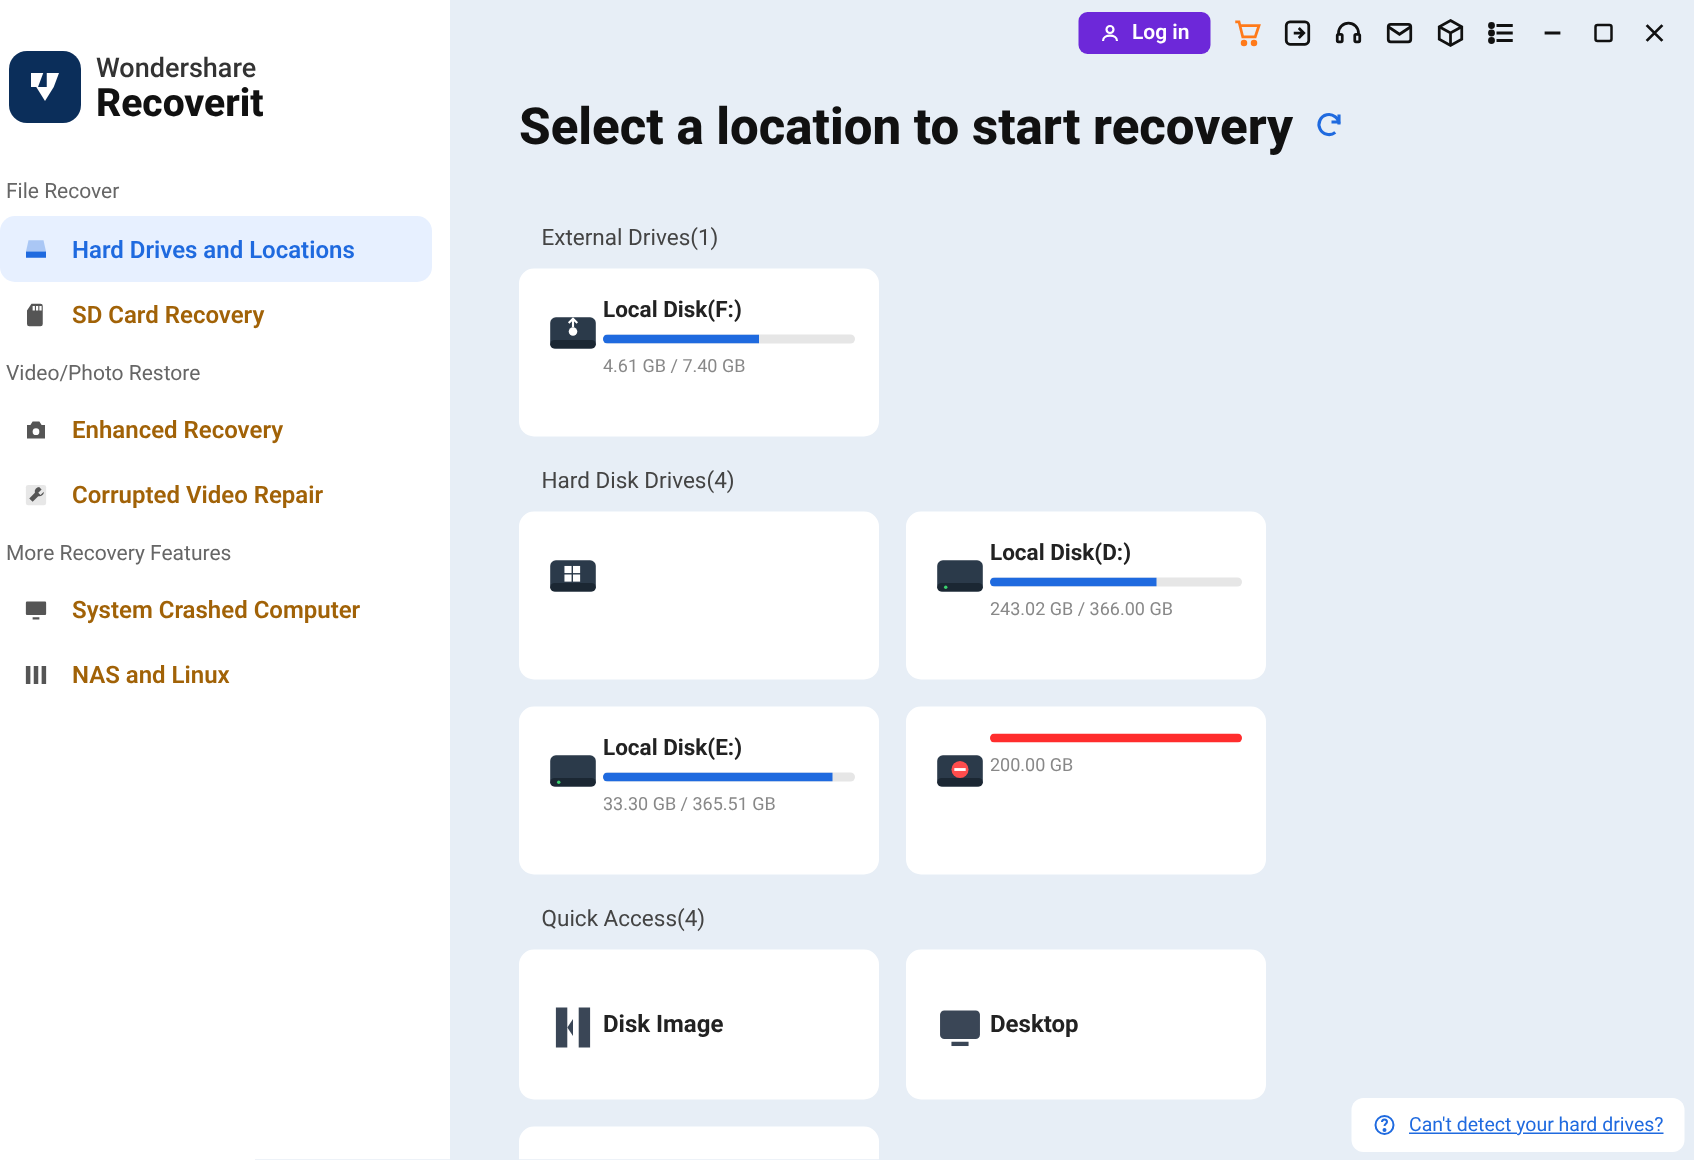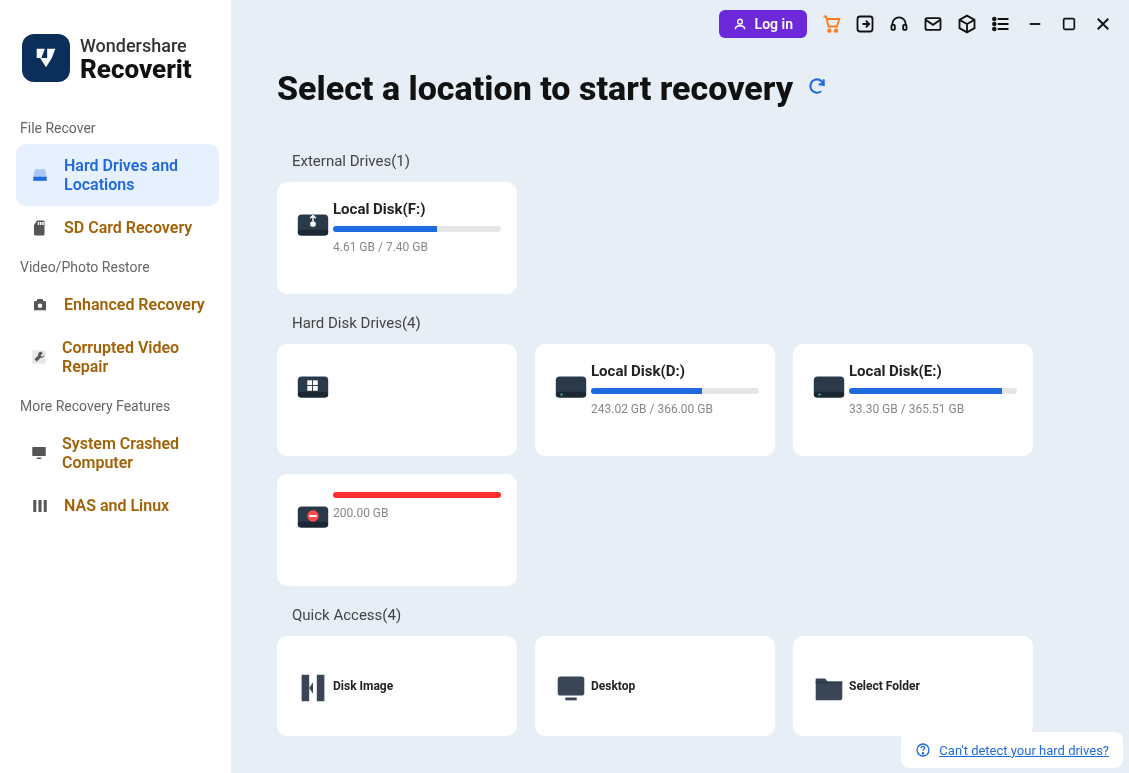--- a/index.html
+++ b/index.html
@@ -1,19 +1,19 @@
 <!DOCTYPE html>
 <html><head>
 <meta charset="utf-8">
 <style>
   * { margin: 0; padding: 0; box-sizing: border-box; }
   html, body { width: 1129px; height: 773px; font-family: -apple-system, "Segoe UI", Roboto, Arial, sans-serif; background: #e7eef6; overflow: hidden; color: #222; }
   .app { display: flex; width: 100%; height: 100%; }
   
-  .sidebar { width: 231px; height: 100%; background: #fff; padding: 20px 12px 0 16px; }
+  .sidebar { width: 300px; height: 100%; background: #fff; padding: 20px 12px 0 0; }
   .logo-row { display: flex; align-items: center; gap: 10px; padding: 14px 6px 28px 6px; }
   .logo-mark { width: 48px; height: 48px; border-radius: 12px; background: #0b2e5a; display: flex; align-items: center; justify-content: center; }
   .logo-text1 { font-size: 18px; font-weight: 500; color: #333; }
   .logo-text2 { font-size: 26px; font-weight: 800; color: #111; line-height: 1; }
   .section-label { font-size: 14px; color: #666; padding: 10px 4px 8px 4px; }
   .nav-item { display: flex; align-items: center; gap: 14px; padding: 12px 14px; font-size: 16px; font-weight: 600; color: #a16207; border-radius: 10px; cursor: pointer; }
   .nav-item.active { background: #e7f0ff; color: #1f6adf; }
   .nav-item.active .nav-icon svg { color: #1f6adf; }
   .nav-icon { width: 20px; display: flex; justify-content: center; color: #555; }
   
@@ -29,21 +29,21 @@
   .card { width: 240px; background: #fff; border-radius: 10px; padding: 18px 16px 18px 16px; display: flex; align-items: flex-start; cursor: pointer; }
   .card.tall { height: 112px; }
   .drive-ic { width: 40px; height: 40px; flex-shrink: 0; display: flex; align-items: center; justify-content: center; margin-top: 4px; }
   .card-body { flex: 1; }
   .card-title { font-size: 15px; font-weight: 700; color: #222; margin-bottom: 8px; }
   .bar { width: 100%; height: 6px; background: #e6e6e6; border-radius: 3px; overflow: hidden; margin-bottom: 8px; }
   .bar-fill { height: 100%; background: #1f6adf; }
   .bar-fill.red { background: #ff2d2d; }
   .card-sub { font-size: 12px; color: #888; }
   .card.qa { height: 100px; align-items: center; }
-  .qa .card-title { margin-bottom: 0; font-size: 12px; }
+  .qa .card-title { margin-bottom: 0; font-size: 16px; }
   .footer-link { position: absolute; right: 6px; bottom: 5px; background: #fff; border-radius: 8px; padding: 10px 14px; display: flex; align-items: center; gap: 8px; font-size: 13px; }
   .footer-link a { color: #1f6adf; text-decoration: underline; cursor: pointer; }
 </style>
 </head>
 <body>
 
 <div class="app">
 
   <div class="sidebar">
     <div class="logo-row">

